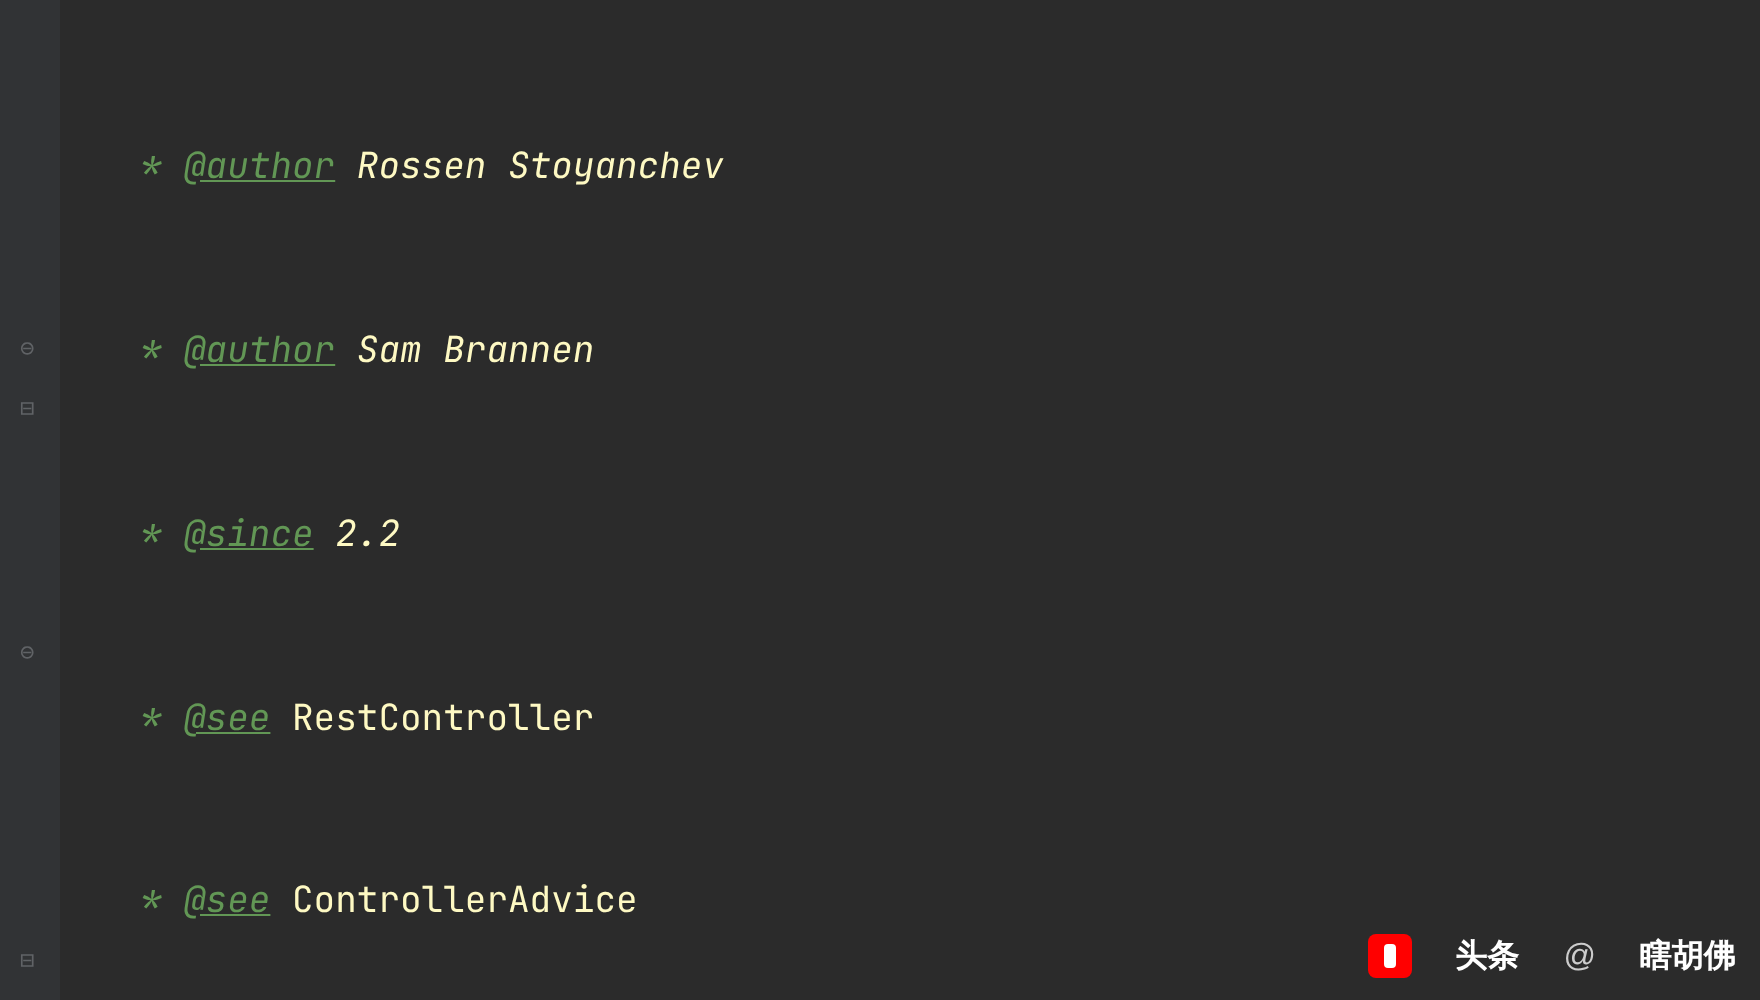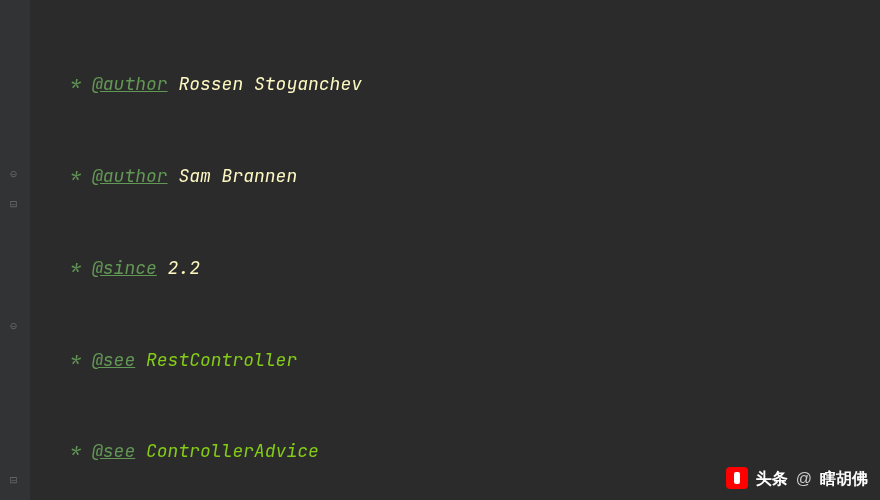--- a/index.html
+++ b/index.html
@@ -40,28 +40,28 @@
       position: relative;
     }
     .line {
       height: 30.6px;
       display: flex;
       align-items: center;
     }
     .comment-star { color: #629755; font-style: italic; }
     .doc-tag { color: #629755; font-style: italic; font-weight: normal; text-decoration: underline; }
     .doc-text { color: #fef9c3; font-style: italic; }
-    .doc-link { color: #84cc16; font-style: italic; }
+    .doc-link { color: #fef9c3; }
     .watermark {
       position: absolute;
       bottom: 8px;
       right: 12px;
       display: flex;
       align-items: center;
-      gap: 8px;
+      gap: 22px;
       color: #ffffff;
       font-family: sans-serif;
       font-size: 16px;
       font-weight: bold;
     }
     .watermark-icon {
       width: 22px;
       height: 22px;
       background: #ff0000;
       border-radius: 4px;

